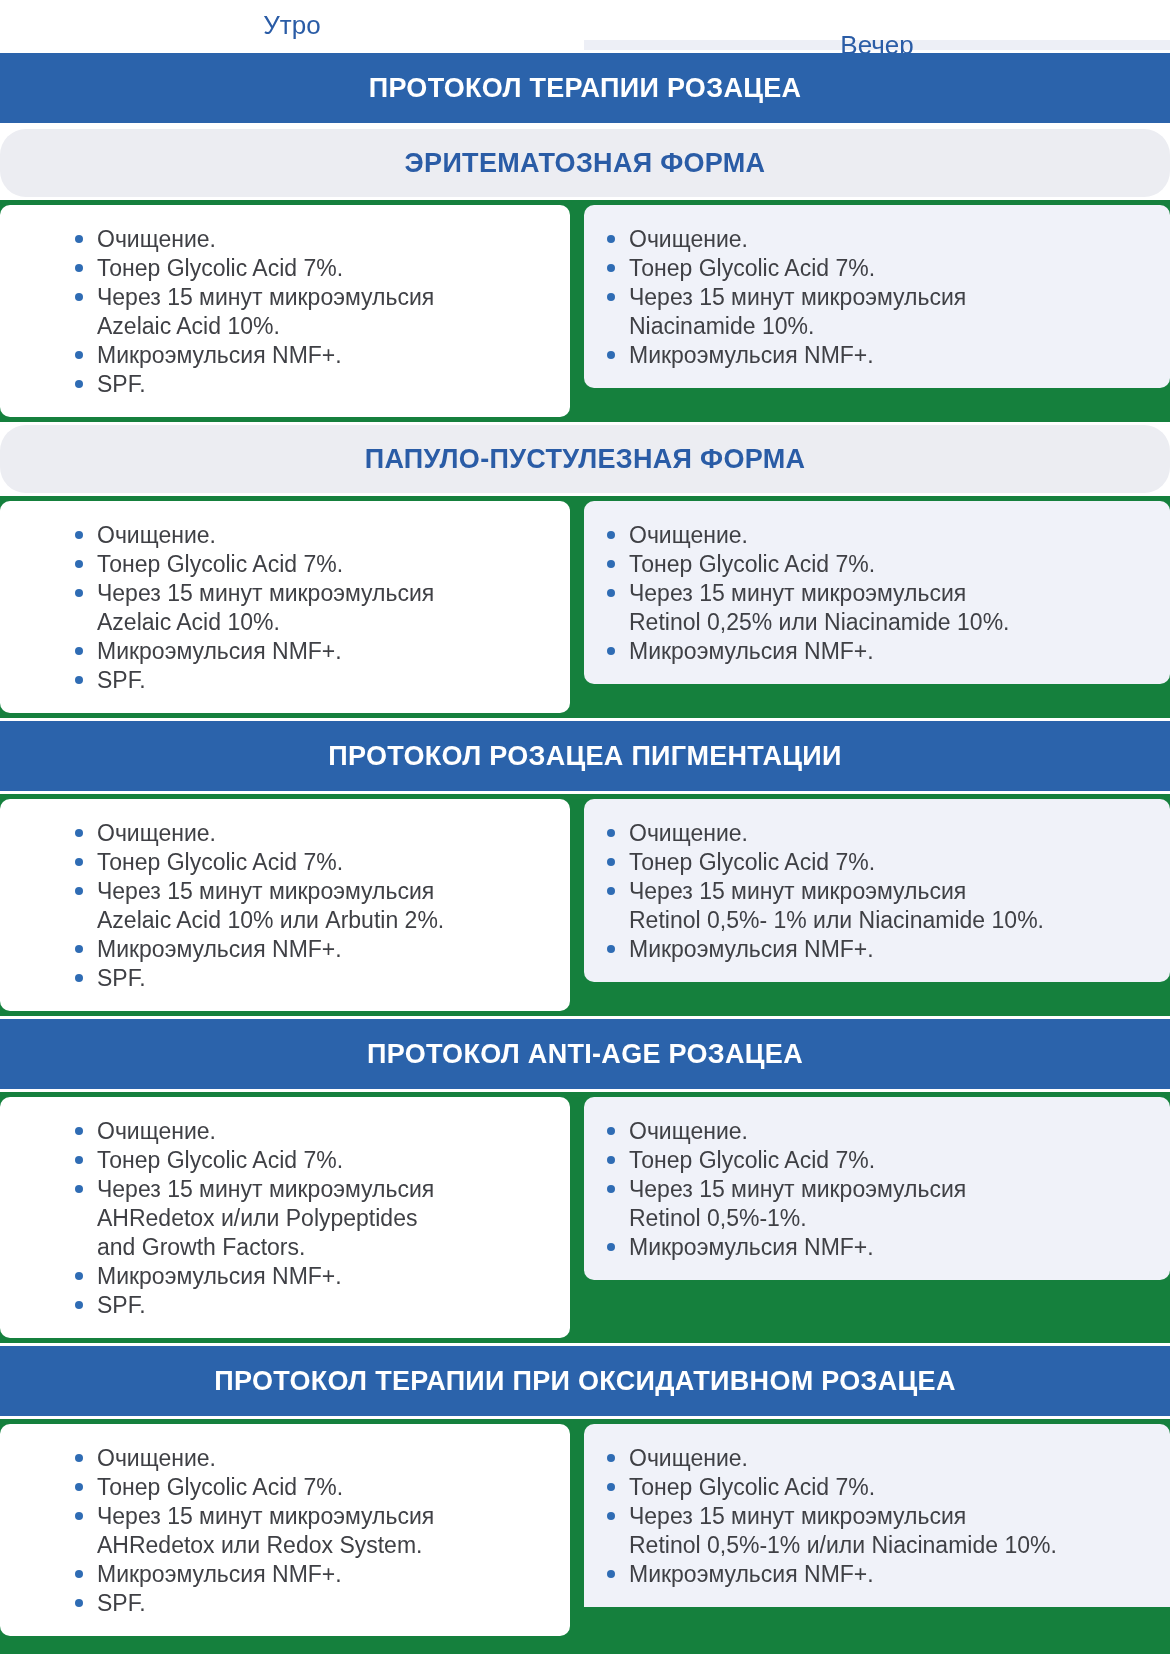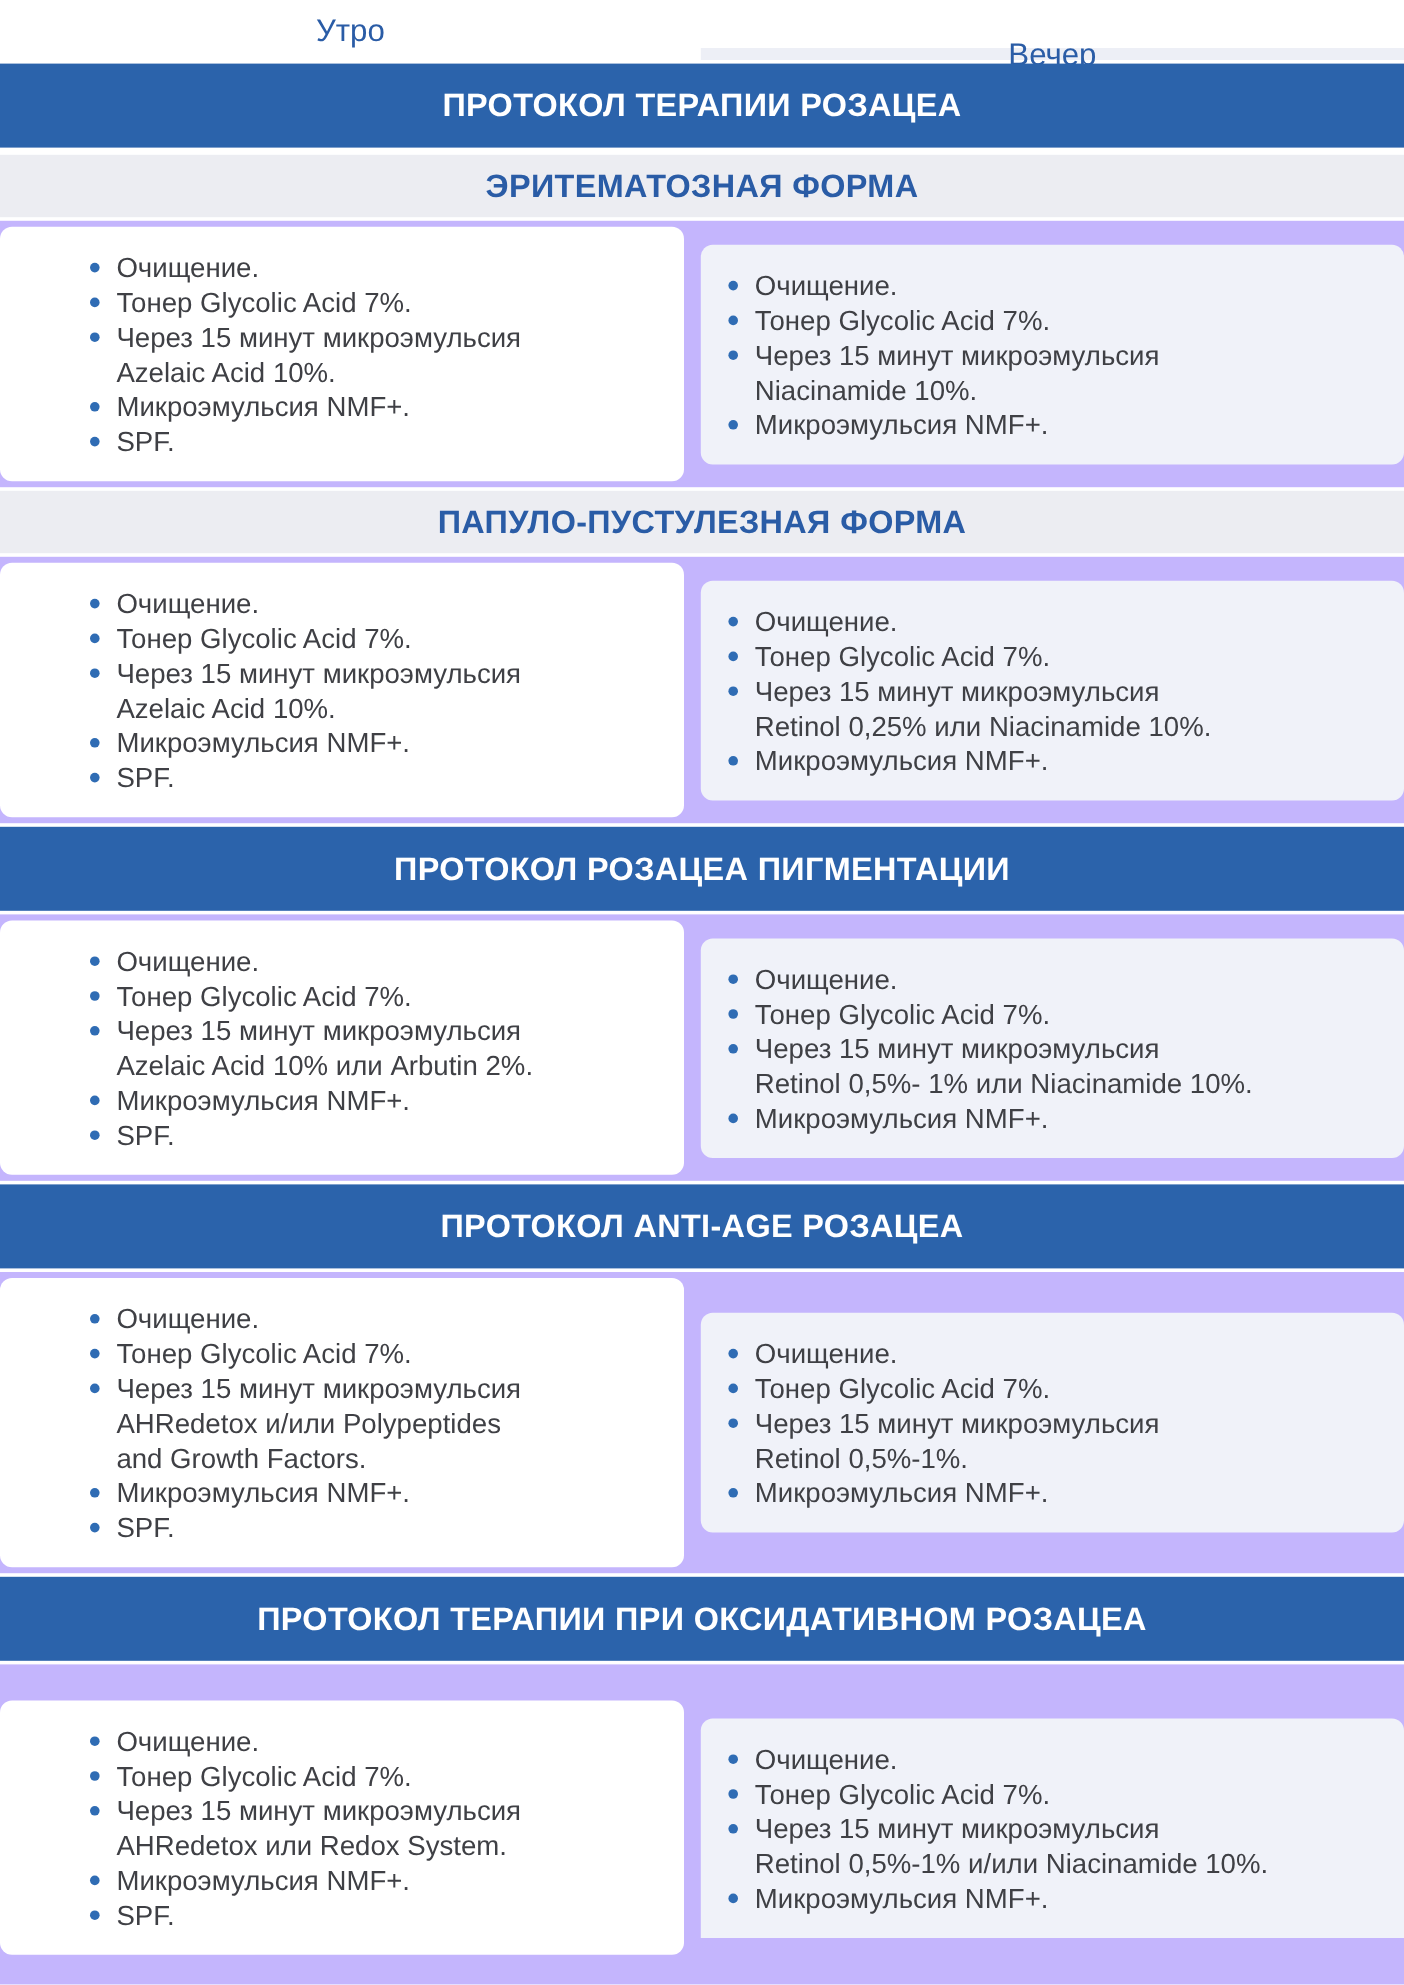--- a/index.html
+++ b/index.html
@@ -18,22 +18,22 @@
     display:flex;flex-direction:column;position:relative;
   }
   .header-row{height:50px;flex:none;display:flex;}
   .header-cell{display:flex;align-items:center;justify-content:center;
     font-weight:normal;font-size:26px;color:var(--heading-blue);}
   .header-cell.morning{width:584px;background:#fff;}
   .header-cell.evening{flex:1;background:var(--evening-header-bg);margin-top:40px;}
   .banner{flex:none;display:flex;align-items:center;justify-content:center;
     font-weight:bold;letter-spacing:.3px;}
   .banner.dark{height:70px;background:var(--banner-blue);color:#fff;font-size:27px;margin:3px 0;}
-  .banner.light{height:52px;background:var(--light-band);color:var(--heading-blue);font-size:27px;margin:3px 0;}
-  .row.lists{flex:none;display:flex;align-items:center;padding:5px 0;background:#c4b5fd;}
+  .banner.light{height:68px;background:var(--light-band);color:var(--heading-blue);font-size:27px;margin:3px 0;border-radius:26px;}
+  .row.lists{flex:none;display:flex;align-items:flex-start;padding:5px 0;background:#15803d;}
   .row.lists.grow{flex:1;padding-bottom:0;}
   .cell{box-sizing:border-box;}
   .cell.morning{width:570px;background:#fff;border-radius:10px;}
   .gutter{width:14px;background:#fff;}
   .cell.evening{flex:1;background:var(--evening-bg);border-radius:10px;}
   .row.lists.grow .cell.evening{border-radius:10px 10px 0 0;}
   ul.protocol{list-style:none;margin:0;padding:20px 10px 18px 97px;}
   .cell.evening ul.protocol{padding-left:45px;}
   ul.protocol li{position:relative;font-size:23px;line-height:29px;color:var(--body-text);}
   .dot{position:absolute;left:-22px;top:10px;width:8px;height:8px;border-radius:50%;

